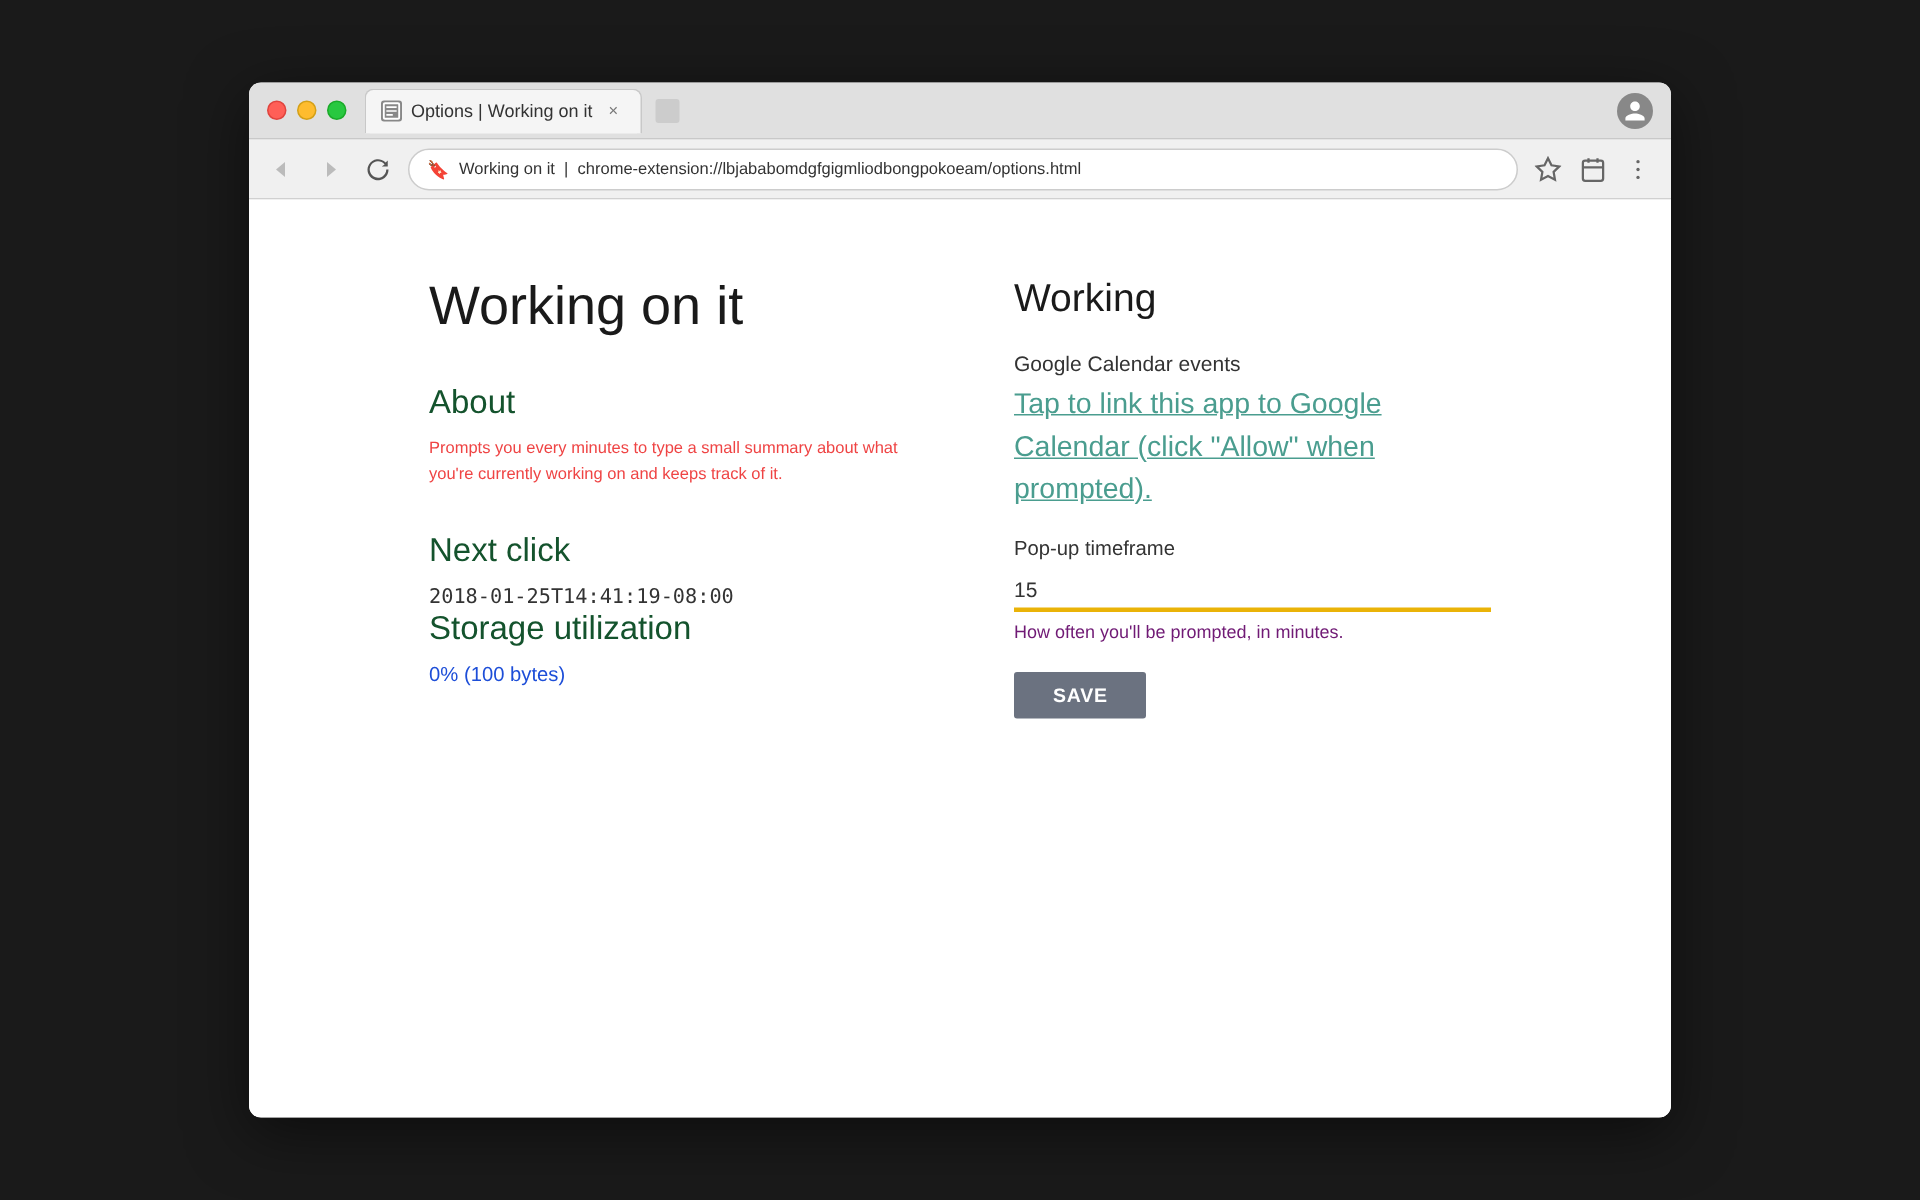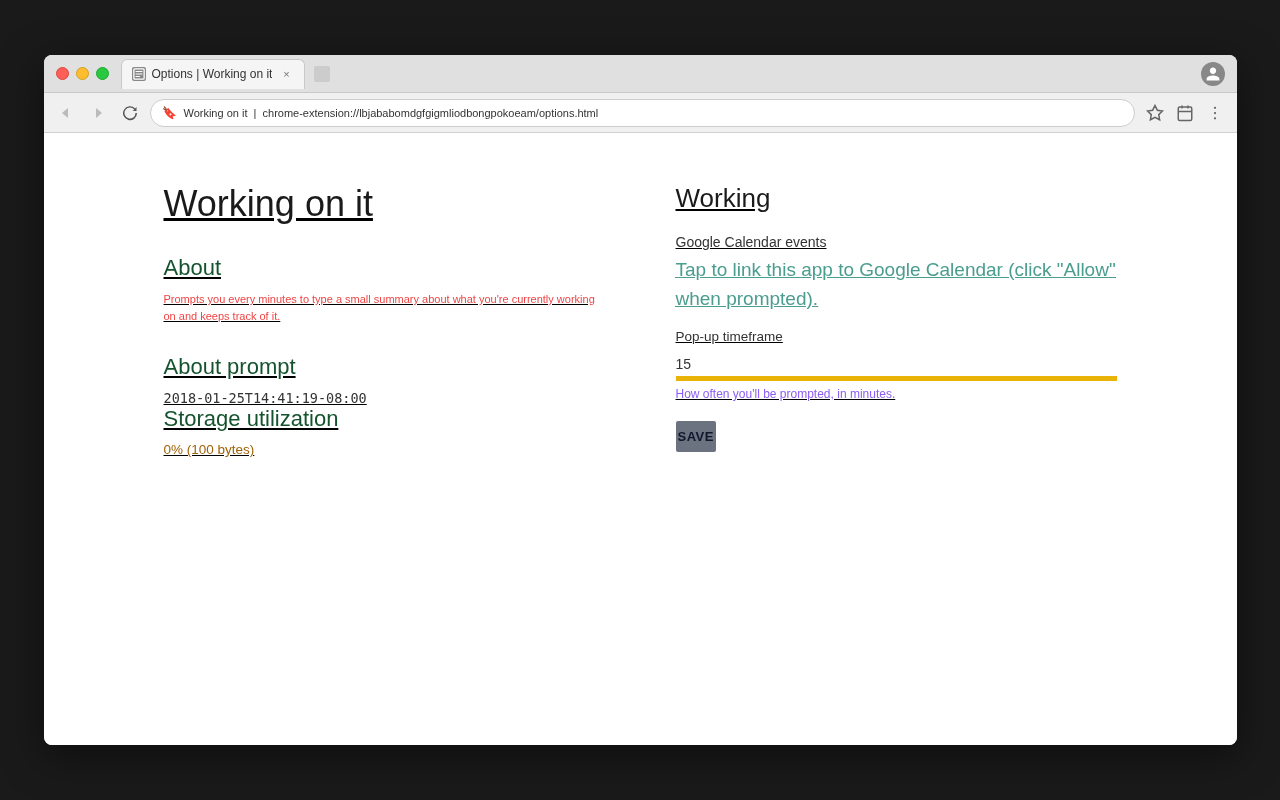--- a/index.html
+++ b/index.html
@@ -8,21 +8,21 @@
       background: #1a1a1a;
       display: flex;
       justify-content: center;
       align-items: center;
       width: 1280px;
       height: 800px;
       font-family: -apple-system, BlinkMacSystemFont, 'Segoe UI', Arial, sans-serif;
     }
 
     .browser-window {
-      width: 1193px;
+      width: 948px;
       height: 690px;
       background: #f5f5f5;
       border-radius: 8px;
       overflow: hidden;
       box-shadow: 0 10px 40px rgba(0,0,0,0.5);
       display: flex;
       flex-direction: column;
     }
 
     
@@ -222,21 +222,20 @@
     }
 
     
     .page-content {
       background: white;
       flex: 1;
       overflow-y: auto;
       padding: 50px 120px;
       display: flex;
       gap: 72px;
-      text-decoration: underline;
     }
 
     .left-column {
       flex: 1;
       max-width: 440px;
     }
 
     .right-column {
       flex: 1;
       max-width: 460px;
@@ -265,21 +264,21 @@
     }
 
     .next-prompt-time {
       font-size: 13.5px;
       color: #333;
       font-family: monospace;
     }
 
     .storage-text {
       font-size: 13.5px;
-      color: #a16207;
+      color: #1d4ed8;
     }
 
     
     .settings-heading {
       font-size: 26px;
       font-weight: 400;
       color: #1a1a1a;
       margin-bottom: 20px;
     }
 
@@ -302,40 +301,40 @@
     .popup-timeframe-label {
       font-size: 13.5px;
       color: #333;
       font-weight: 500;
       margin-bottom: 8px;
     }
 
     .timeframe-input {
       width: 100%;
       border: none;
-      border-bottom: 5px solid #eab308;
+      border-bottom: 3px solid #eab308;
       outline: none;
       font-size: 14px;
       padding: 4px 0;
       color: #333;
       background: transparent;
       margin-bottom: 6px;
     }
 
     .input-hint {
       font-size: 12px;
-      color: #8b5cf6;
+      color: #701a75;
       margin-bottom: 20px;
     }
 
     .save-btn {
       background: #6b7280;
-      color: #0f172a;
+      color: #ffffff;
       border: none;
-      padding: 8px 2px;
+      padding: 8px 26px;
       font-size: 13px;
       font-weight: 600;
       letter-spacing: 0.5px;
       cursor: pointer;
       border-radius: 2px;
     }
   </style>
 </head>
 <body>
 
@@ -420,21 +419,21 @@
   </div>
 
   <div class="page-content">
 
     <div class="left-column">
       <h1 class="page-heading">Working on it</h1>
 
       <h2 class="section-title">About</h2>
       <p class="section-text">Prompts you every minutes to type a small summary about what you're currently working on and keeps track of it.</p>
 
-      <h2 class="section-title">About prompt</h2>
+      <h2 class="section-title">Next click</h2>
       <p class="next-prompt-time">2018-01-25T14:41:19-08:00</p>
 
       <h2 class="section-title">Storage utilization</h2>
       <p class="storage-text">0% (100 bytes)</p>
     </div>
 
     <div class="right-column">
       <h2 class="settings-heading">Working</h2>
 
       <p class="settings-label">Google Calendar events</p>

